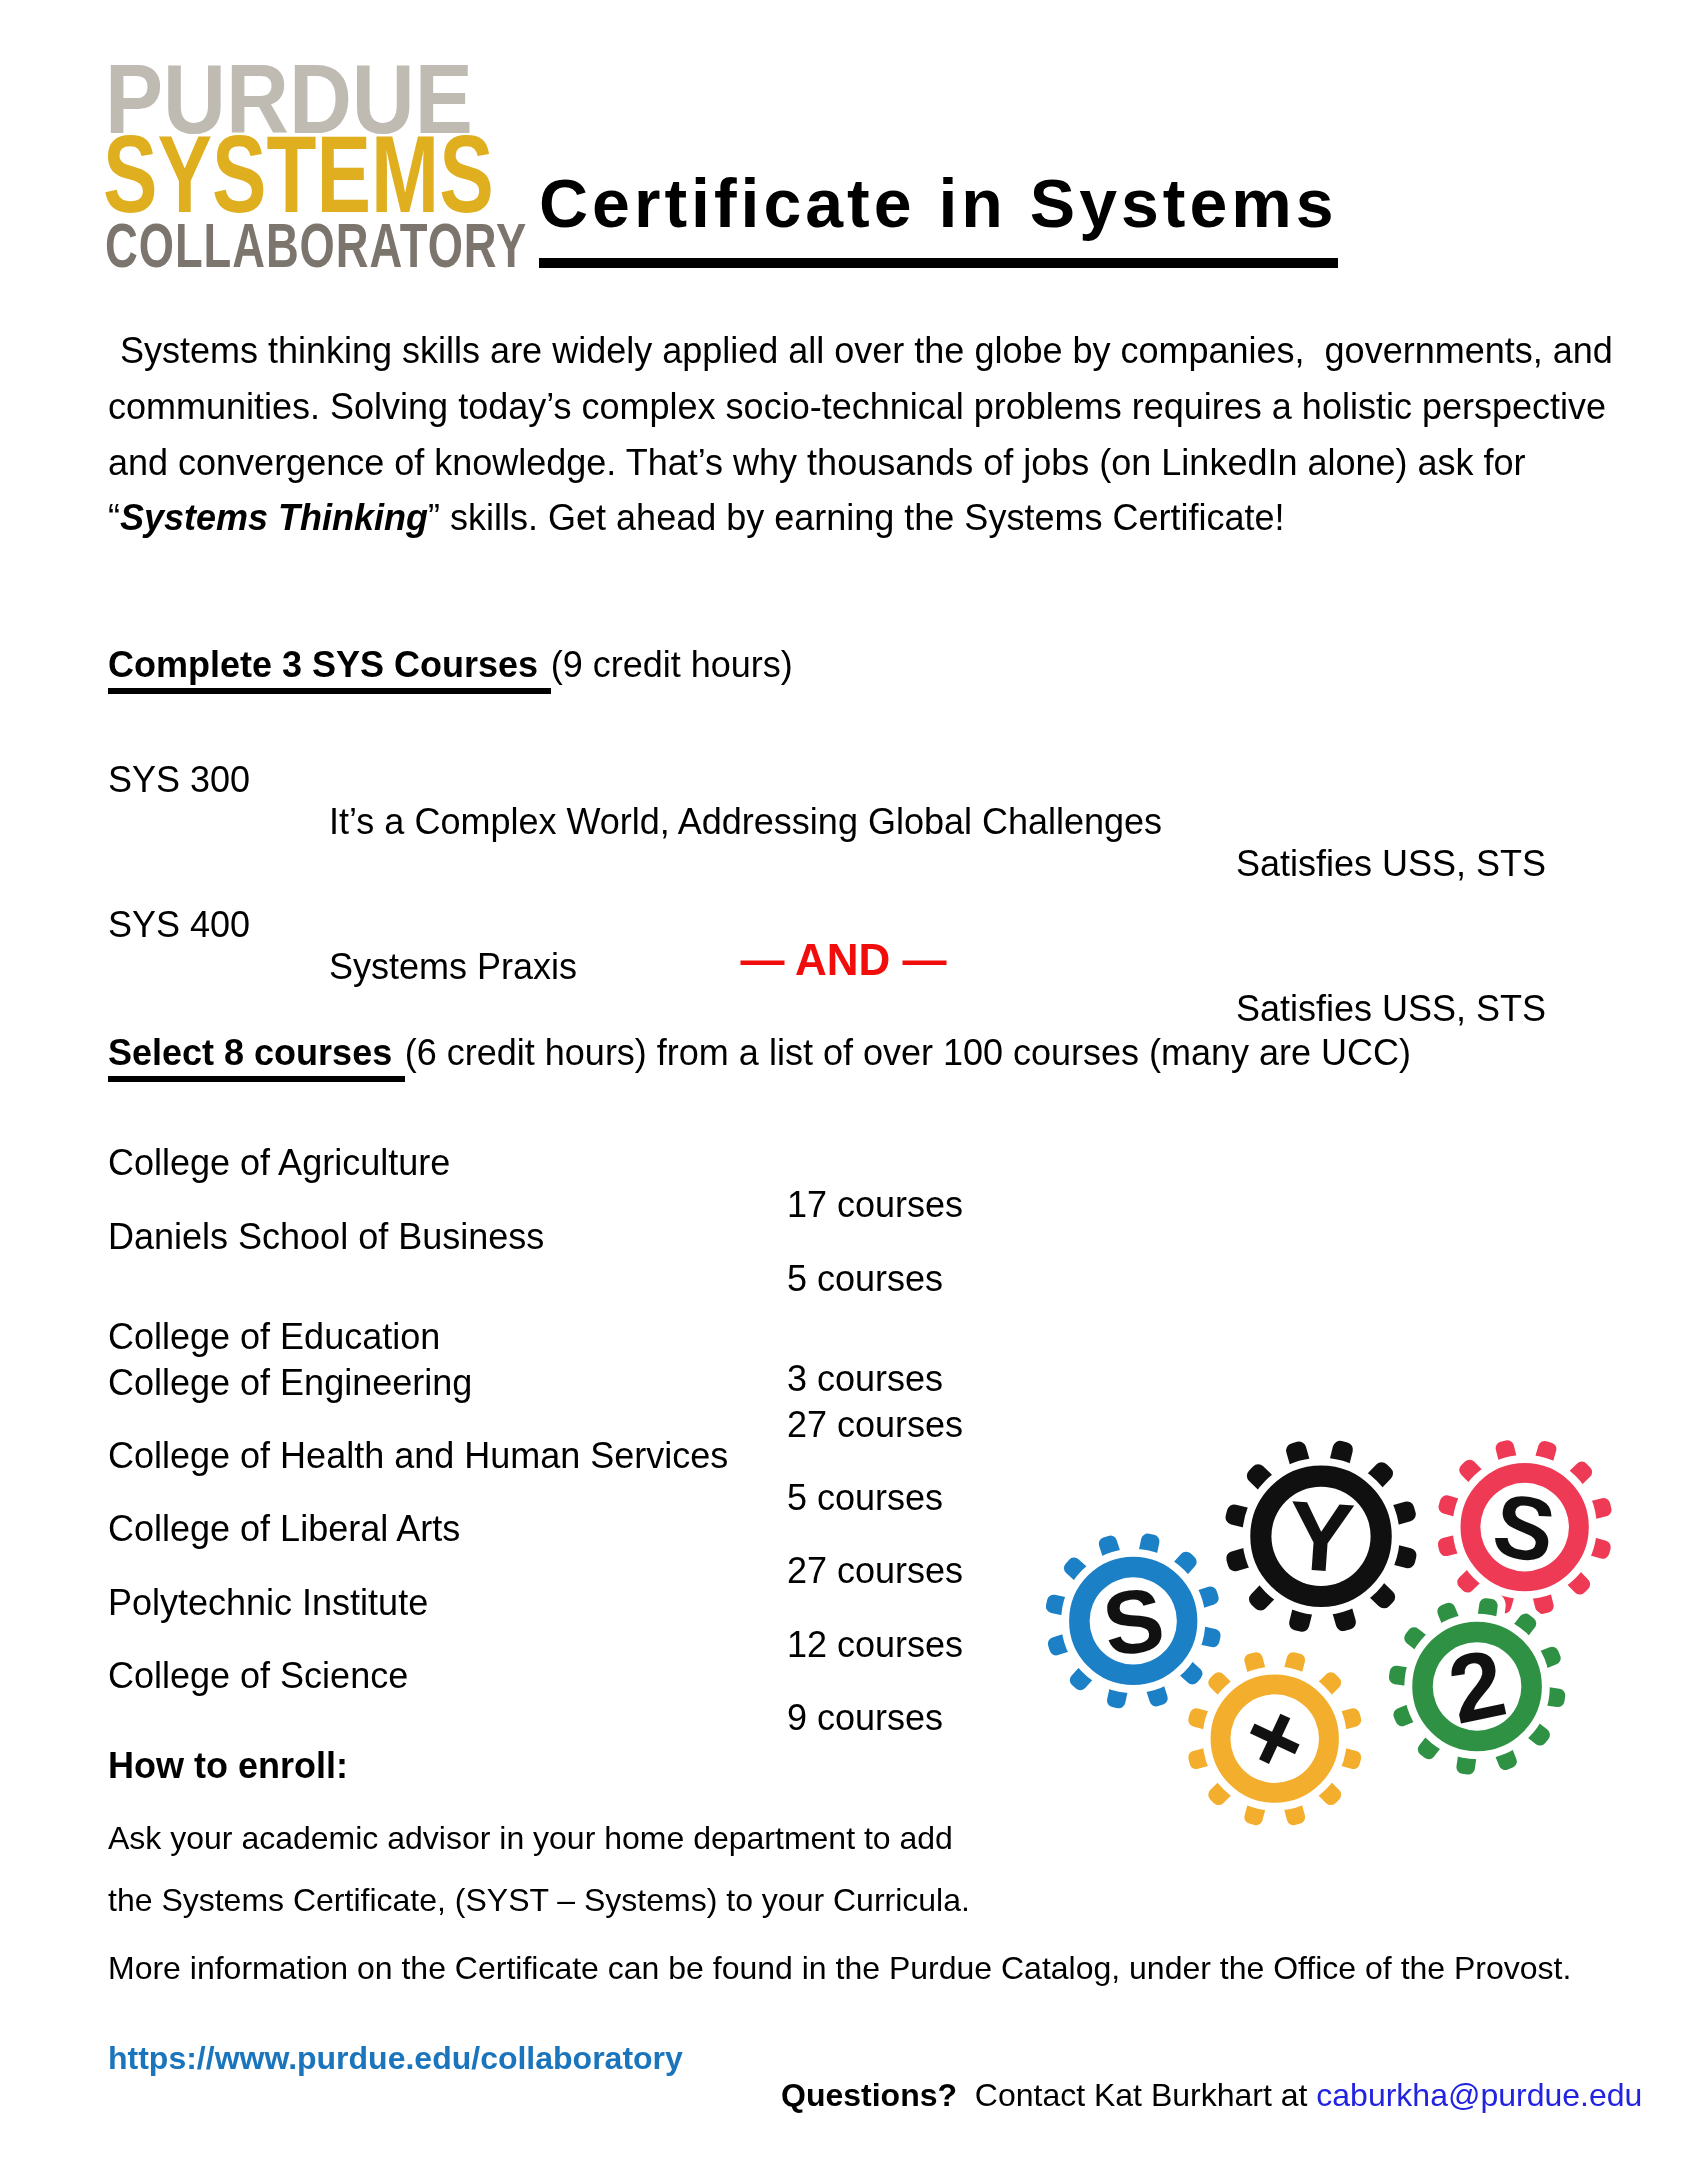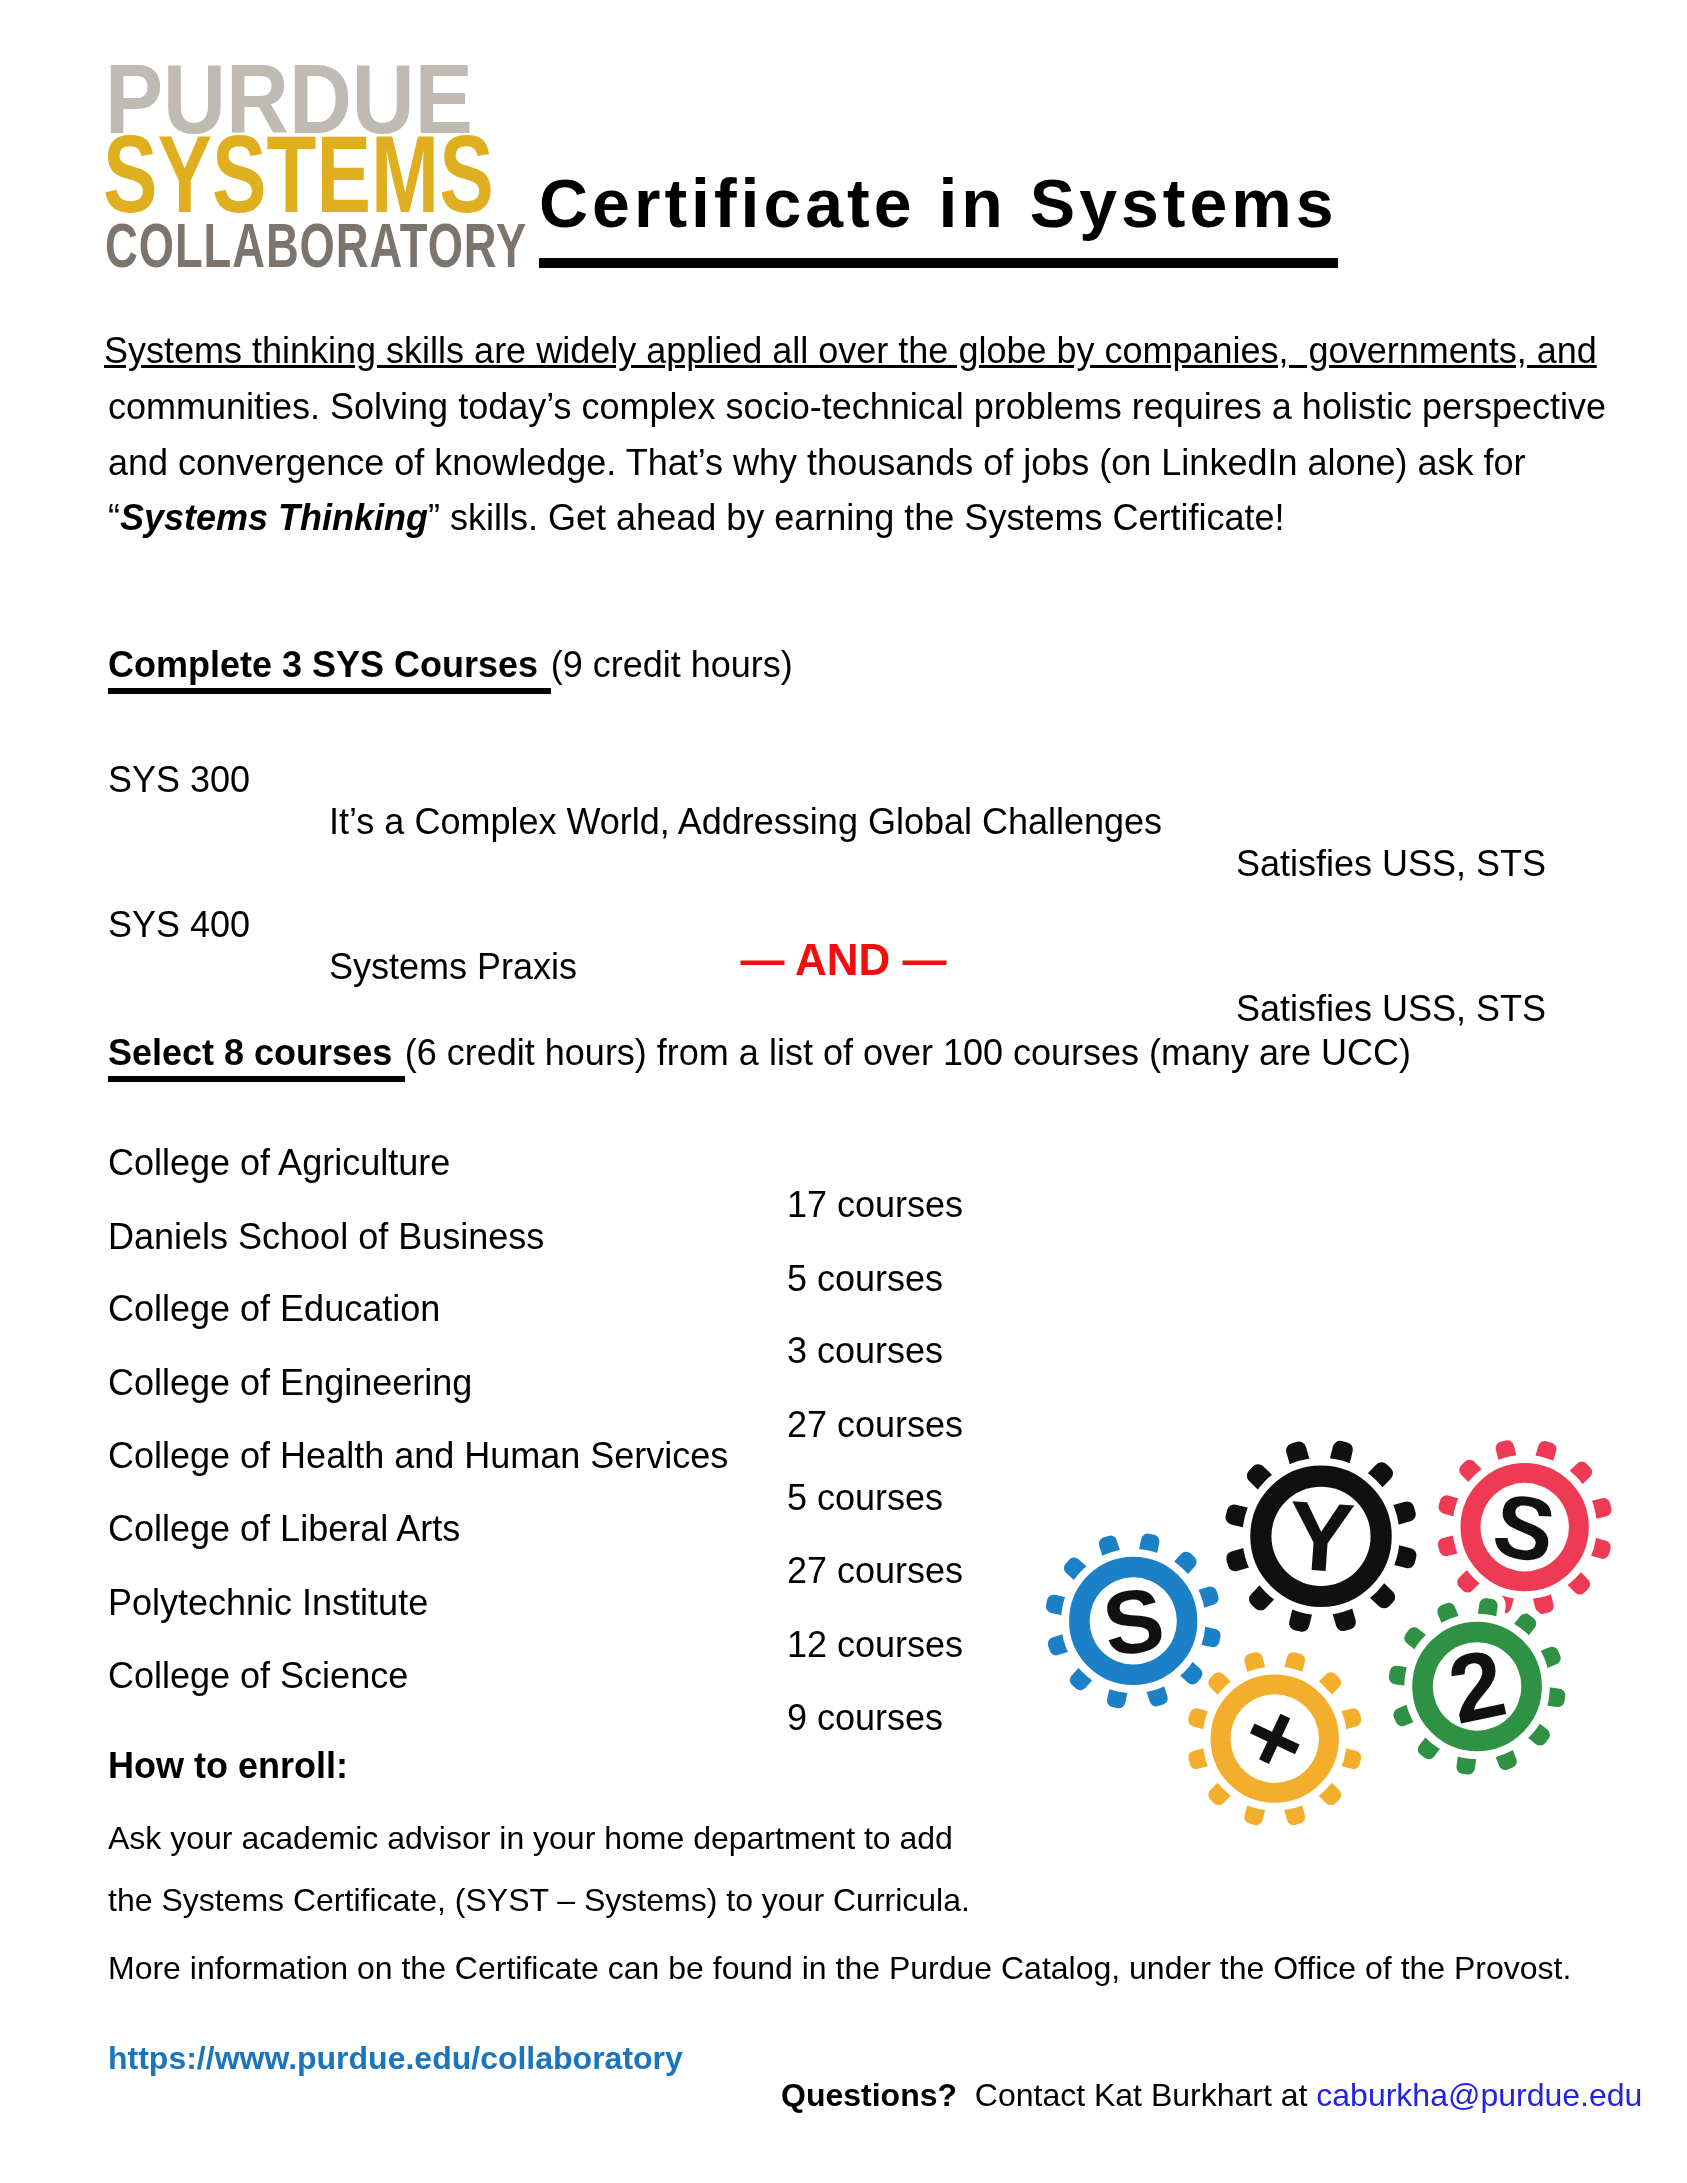--- a/index.html
+++ b/index.html
@@ -12,21 +12,21 @@
   .logo-purdue  { left: 105px; top: 49px;  font-size: 99px; color: #bfbbb3; transform: scaleX(0.88); }
   .logo-systems { left: 103px; top: 120px; font-size: 109px; color: #dfaf20; transform: scaleX(0.75); }
   .logo-collab  { left: 105px; top: 214px; font-size: 63px;  color: #7b756e; letter-spacing: 1.3px; transform: scaleX(0.72); }
 
   
   .title { left: 539px; top: 123px; font-size: 68px; font-weight: bold; letter-spacing: 4px;
            display: inline-block; line-height: 1; padding-bottom: 21px; border-bottom: 10px solid #000; }
 
   
   .body-line { font-size: 36px; line-height: 1.2; white-space: pre; }
-  .intro-1 { left: 104px; top: 329px; text-decoration: underline; }
+  .intro-1 { left: 120px; top: 329px; }
   .intro-2 { left: 108px; top: 385px; }
   .intro-3 { left: 108px; top: 441px; }
   .intro-4 { left: 108px; top: 496px; }
   .bi { font-weight: bold; font-style: italic; }
 
   
   .h-section { font-size: 36px; white-space: pre; }
   .h-complete { left: 108px; top: 644px; }
   .h-select   { left: 108px; top: 1032px; }
   .u-bold { font-weight: bold; border-bottom: 6px solid #000; padding-bottom: 3.3px; padding-right: 2.6px; }
@@ -35,21 +35,21 @@
   .row { position: absolute; left: 108px; width: 1535px; height: 46px; font-size: 36px; white-space: pre; }
   .course-1 { top: 717px; } .course-2 { top: 789px; } .course-3 { top: 862px; }
   .course-code  { position: absolute; left: 0; }
   .course-title { position: absolute; left: 196px; margin-left: 25px; }
   .course-note  { position: absolute; left: 1112px; margin-left: 16px; }
 
   
   .and { left: 0; top: 935px; width: 1687px; text-align: center; font-size: 44px; font-weight: bold; color: #f20d0d; }
 
   
-  .college-1 { top: 1100px; } .college-2 { top: 1174px; } .college-3 { top: 1246px; text-align: center; } .college-4 { top: 1320px; }
+  .college-1 { top: 1100px; } .college-2 { top: 1174px; } .college-3 { top: 1274px; text-align: center; } .college-4 { top: 1320px; }
   .college-5 { top: 1393px; } .college-6 { top: 1466px; } .college-7 { top: 1540px; } .college-8 { top: 1613px; }
   .college-name  { position: absolute; left: 0; }
   .college-count { position: absolute; left: 679px; }
 
   
   .h-enroll { left: 108px; top: 1745px; font-size: 36px; font-weight: bold; }
   .small-line { font-size: 32px; white-space: pre; }
   .enroll-1 { left: 108px; top: 1820px; }
   .enroll-2 { left: 108px; top: 1882px; }
   .enroll-3 { left: 108px; top: 1950px; }

